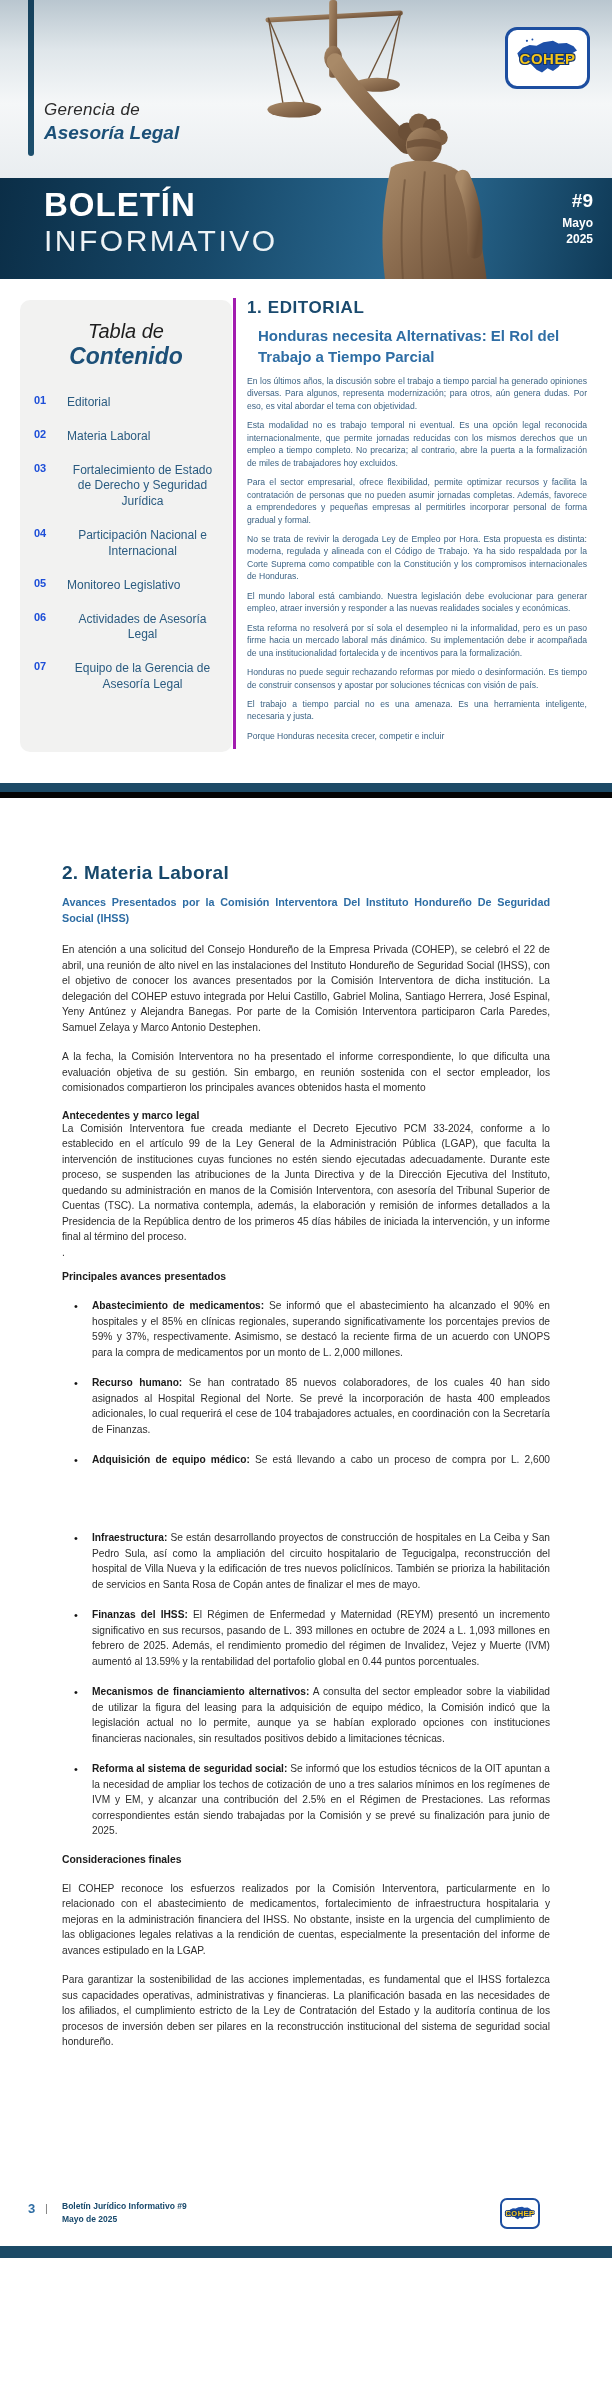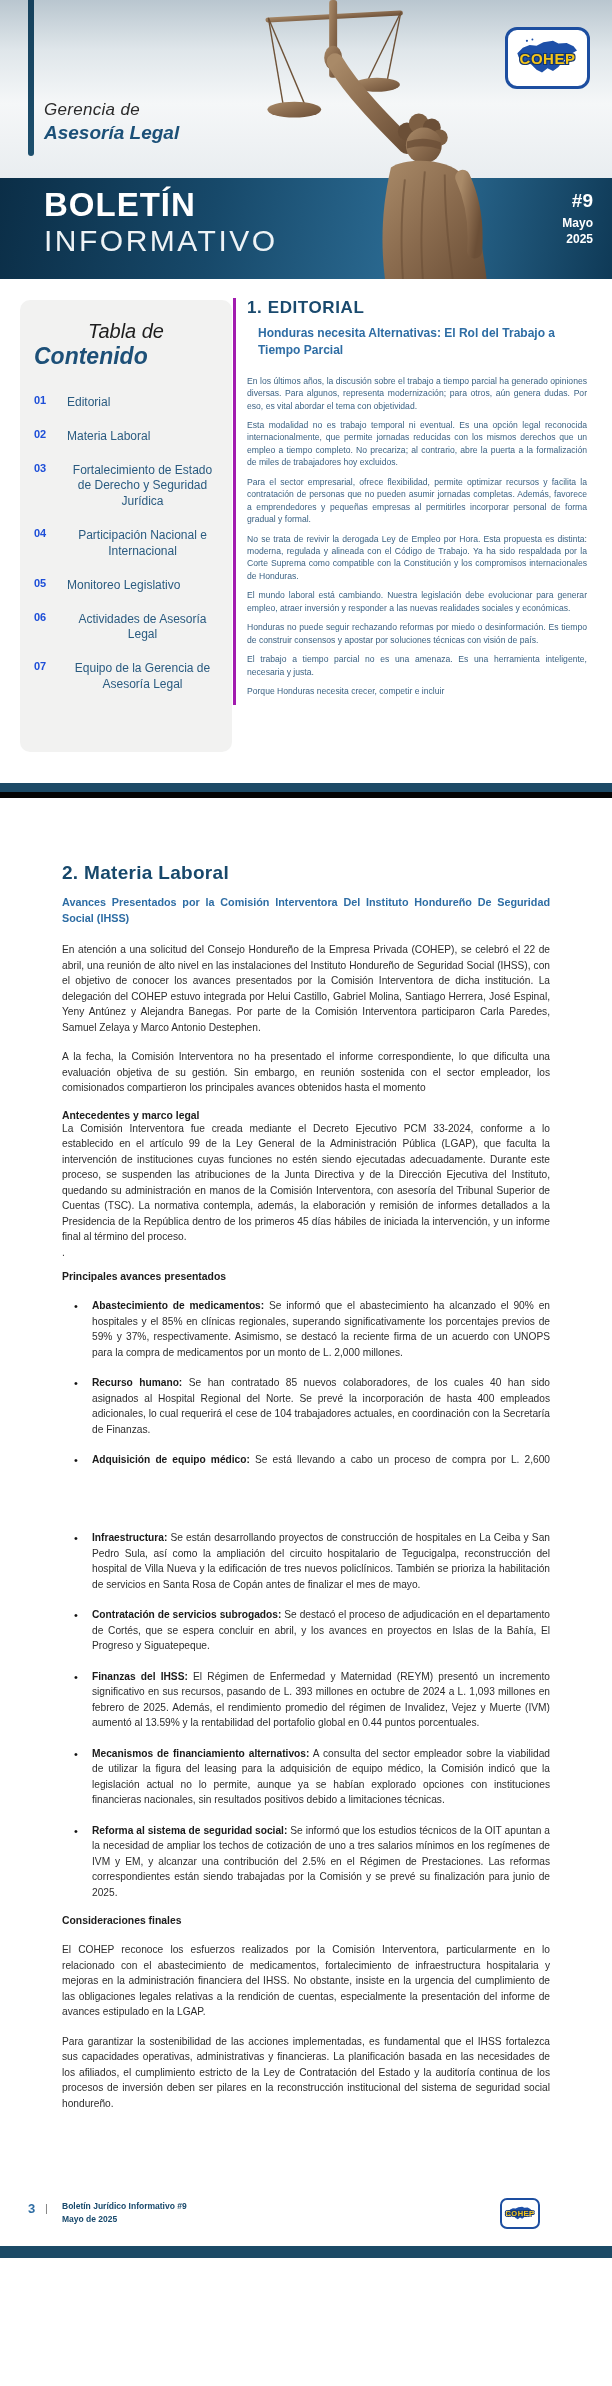--- a/index.html
+++ b/index.html
@@ -38,29 +38,29 @@
   .banner-issue { position:absolute; right:19px; top:190px; text-align:right; color:#fff; z-index:6; }
   .issue-number { font-size:19px; font-weight:800; }
   .issue-month { font-size:12px; font-weight:700; margin-top:4px; line-height:1.3; }
   .issue-year { font-size:12px; font-weight:700; line-height:1.3; }
   .statue { position:absolute; top:0; left:235px; width:280px; height:279px; z-index:5; }
 
   
   .toc { position:absolute; left:20px; top:300px; width:212px; height:452px;
          background:#f2f2f1; border-radius:10px; padding:20px 14px 16px 14px; }
   .toc-title1 { font-style:italic; font-size:20px; color:#1e1e1e; text-align:center; }
-  .toc-title2 { font-style:italic; font-weight:800; font-size:23px; color:#1d5078; margin-bottom:24px; }
+  .toc-title2 { font-style:italic; font-weight:800; font-size:23px; color:#1d5078; text-align:center; margin-bottom:24px; }
   .toc-item { display:flex; gap:11px; margin-bottom:17px; }
   .toc-num { font-weight:800; font-size:11px; color:#1d4ed8; min-width:22px; }
   .toc-label { font-size:12px; color:#2a5b80; line-height:1.32; padding-top:1px;text-align:center; }
 
   .editorial { position:absolute; left:233px; top:298px; width:360px;
                border-left:3px solid #a21caf; padding:0 6px 0 11px; }
   .ed-heading { font-size:17px; font-weight:800; color:#1a4a6e; letter-spacing:0.6px; margin-bottom:7px; }
-  .ed-subtitle { font-size:12px; font-weight:bold; color:#2e6da4; line-height:1.4; margin-bottom:16px;padding-left:11px; }
+  .ed-subtitle { font-size:15px; font-weight:bold; color:#2e6da4; line-height:1.4; margin-bottom:8px;padding-left:11px; }
   .ed-p { font-size:8.6px; color:#3c6384; line-height:1.45; text-align:justify; margin-bottom:7px; }
 
   .band { position:absolute; left:0; right:0; height:9px; background:#1c4a66; }
   .black-line { position:absolute; left:0; right:0; height:6px; background:#050505; }
   .page1 .band { top:783px; } .page1 .black-line { top:792px; }
   .page2 .band { top:784px; } .page2 .black-line { top:794px; }
   .band3 { position:absolute; left:0; right:0; bottom:0; height:12px; background:#1c4a66; }
 
   
   .p2-content { padding:64px 62px 0 62px; }
@@ -187,20 +187,21 @@
     </aside>
 
     <div class="editorial">
       <div class="ed-heading">1. EDITORIAL</div>
       <div class="ed-subtitle">Honduras necesita Alternativas: El Rol del Trabajo a Tiempo Parcial</div>
       <p class="ed-p">En los últimos años, la discusión sobre el trabajo a tiempo parcial ha generado opiniones diversas. Para algunos, representa modernización; para otros, aún genera dudas. Por eso, es vital abordar el tema con objetividad.</p>
       <p class="ed-p">Esta modalidad no es trabajo temporal ni eventual. Es una opción legal reconocida internacionalmente, que permite jornadas reducidas con los mismos derechos que un empleo a tiempo completo. No precariza; al contrario, abre la puerta a la formalización de miles de trabajadores hoy excluidos.</p>
       <p class="ed-p">Para el sector empresarial, ofrece flexibilidad, permite optimizar recursos y facilita la contratación de personas que no pueden asumir jornadas completas. Además, favorece a emprendedores y pequeñas empresas al permitirles incorporar personal de forma gradual y formal.</p>
       <p class="ed-p">No se trata de revivir la derogada Ley de Empleo por Hora. Esta propuesta es distinta: moderna, regulada y alineada con el Código de Trabajo. Ya ha sido respaldada por la Corte Suprema como compatible con la Constitución y los compromisos internacionales de Honduras.</p>
       <p class="ed-p">El mundo laboral está cambiando. Nuestra legislación debe evolucionar para generar empleo, atraer inversión y responder a las nuevas realidades sociales y económicas.</p>
+      <p class="ed-p">Esta reforma no resolverá por sí sola el desempleo ni la informalidad, pero es un paso firme hacia un mercado laboral más dinámico. Su implementación debe ir acompañada de una institucionalidad fortalecida y de incentivos para la formalización.</p>
       <p class="ed-p">Honduras no puede seguir rechazando reformas por miedo o desinformación. Es tiempo de construir consensos y apostar por soluciones técnicas con visión de país.</p>
       <p class="ed-p">El trabajo a tiempo parcial no es una amenaza. Es una herramienta inteligente, necesaria y justa.</p>
       <p class="ed-p">Porque Honduras necesita crecer, competir e incluir</p>
     </div>
 
     <div class="band"></div>
     <div class="black-line"></div>
   </section>
 
   <section class="page page2">
@@ -251,24 +252,20 @@
   </section>
 
   <section class="page page3">
     <div class="p3-content">
       <ul class="bullets">
         <li>
           <span class="bullet-lead">Infraestructura:</span>
           <span>Se están desarrollando proyectos de construcción de hospitales en La Ceiba y San Pedro Sula, así como la ampliación del circuito hospitalario de Tegucigalpa, reconstrucción del hospital de Villa Nueva y la edificación de tres nuevos policlínicos. También se prioriza la habilitación de servicios en Santa Rosa de Copán antes de finalizar el mes de mayo.</span>
         </li>
         <li>
-          <span class="bullet-lead">Contratación de servicios subrogados:</span>
-          <span>Se destacó el proceso de adjudicación en el departamento de Cortés, que se espera concluir en abril, y los avances en proyectos en Islas de la Bahía, El Progreso y Siguatepeque.</span>
-        </li>
-        <li>
           <span class="bullet-lead">Finanzas del IHSS:</span>
           <span>El Régimen de Enfermedad y Maternidad (REYM) presentó un incremento significativo en sus recursos, pasando de L. 393 millones en octubre de 2024 a L. 1,093 millones en febrero de 2025. Además, el rendimiento promedio del régimen de Invalidez, Vejez y Muerte (IVM) aumentó al 13.59% y la rentabilidad del portafolio global en 0.44 puntos porcentuales.</span>
         </li>
         <li>
           <span class="bullet-lead">Mecanismos de financiamiento alternativos:</span>
           <span>A consulta del sector empleador sobre la viabilidad de utilizar la figura del leasing para la adquisición de equipo médico, la Comisión indicó que la legislación actual no lo permite, aunque ya se habían explorado opciones con instituciones financieras nacionales, sin resultados positivos debido a limitaciones técnicas.</span>
         </li>
         <li>
           <span class="bullet-lead">Reforma al sistema de seguridad social:</span>
           <span>Se informó que los estudios técnicos de la OIT apuntan a la necesidad de ampliar los techos de cotización de uno a tres salarios mínimos en los regímenes de IVM y EM, y alcanzar una contribución del 2.5% en el Régimen de Prestaciones. Las reformas correspondientes están siendo trabajadas por la Comisión y se prevé su finalización para junio de 2025.</span>

